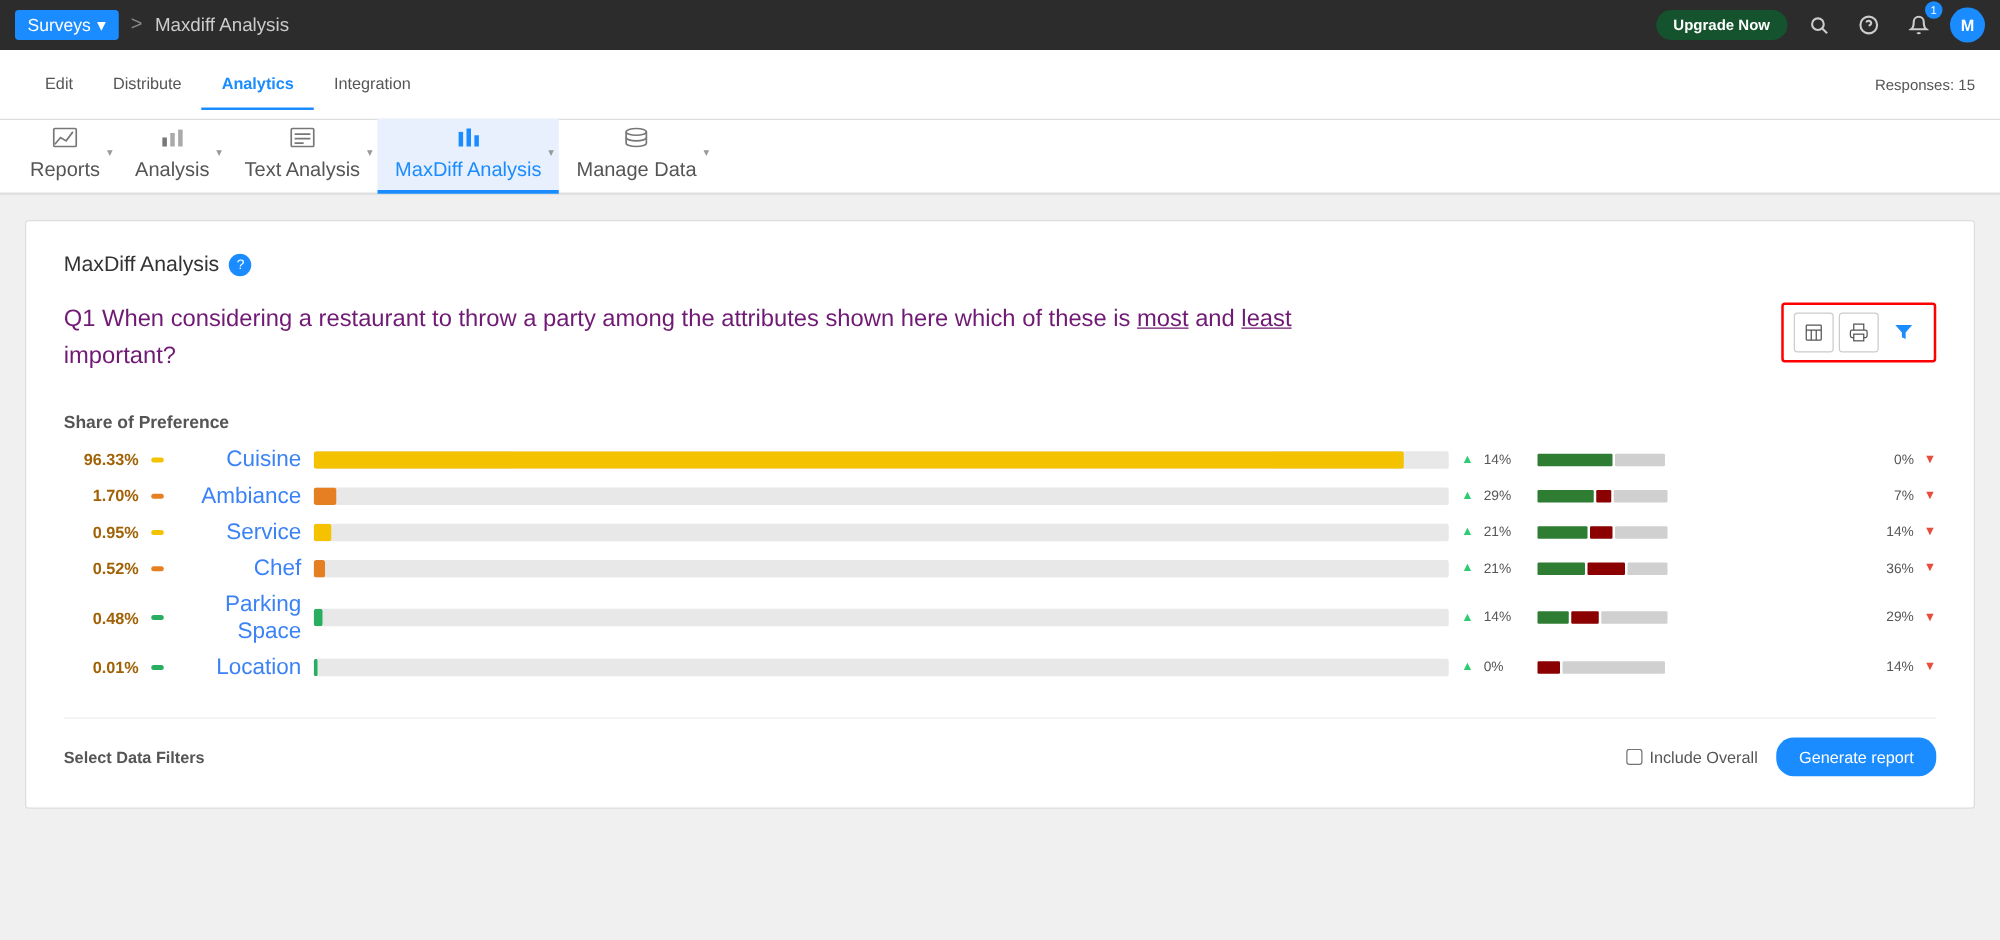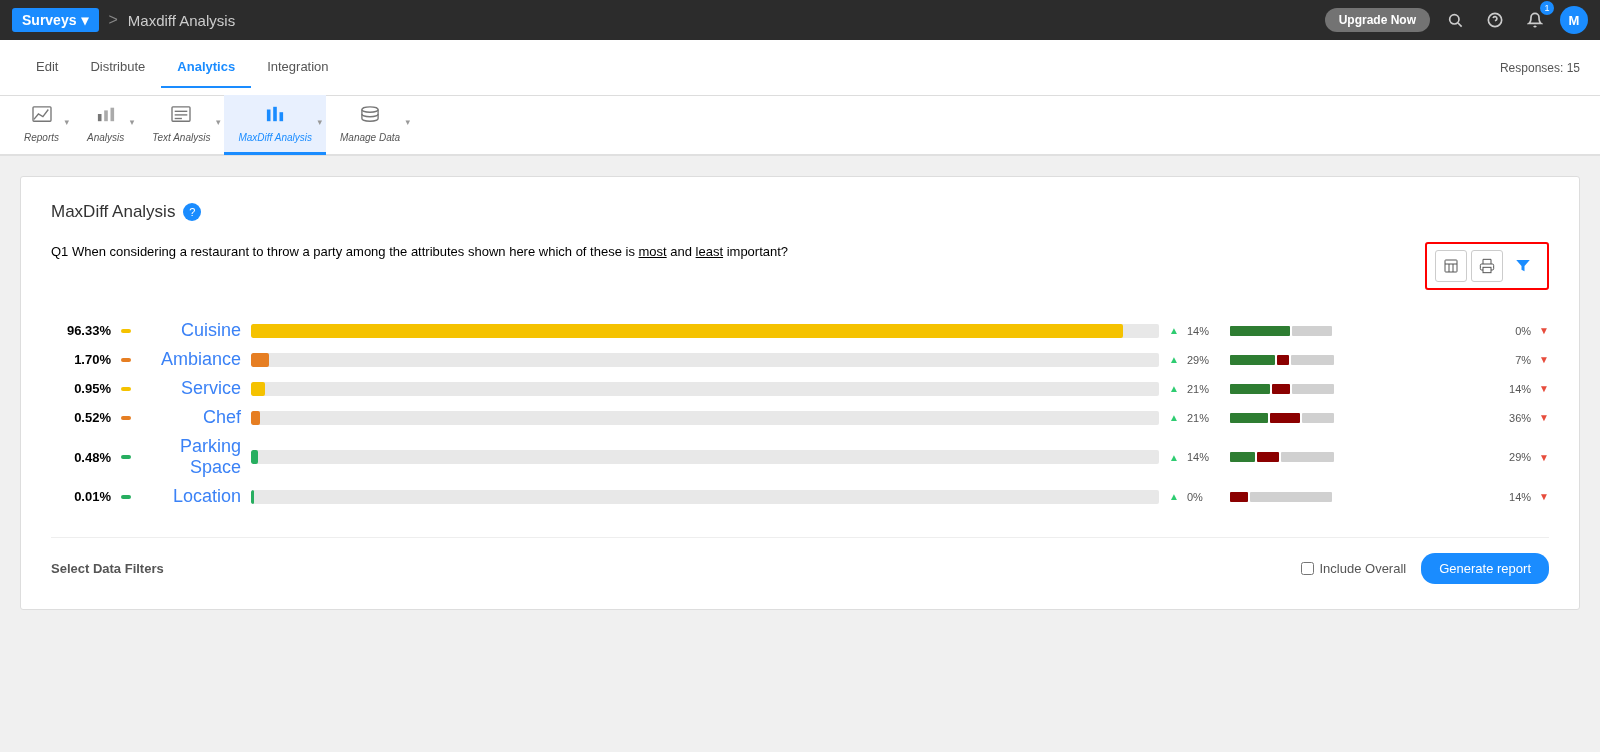--- a/index.html
+++ b/index.html
@@ -10,21 +10,21 @@
       background: #2c2c2c;
       height: 40px;
       display: flex;
       align-items: center;
       padding: 0 12px;
       gap: 10px;
     }
     .top-bar-brand {
       background: #1a8cff;
       color: white;
-      font-weight: bold;
+      font-weight: normal;
       font-size: 14px;
       padding: 4px 10px;
       border-radius: 3px;
       display: flex;
       align-items: center;
       gap: 5px;
       cursor: pointer;
     }
     .top-bar-separator { color: #888; font-size: 16px; }
     .top-bar-title { color: #ccc; font-size: 15px; font-weight: 500; }
@@ -39,21 +39,21 @@
       font-size: 18px;
       cursor: pointer;
       width: 30px;
       height: 30px;
       display: flex;
       align-items: center;
       justify-content: center;
       border-radius: 50%;
     }
     .upgrade-btn {
-      background: #737373;
+      background: #14532d;
       color: white;
       font-weight: bold;
       font-size: 12px;
       padding: 5px 14px;
       border-radius: 20px;
       border: none;
       cursor: pointer;
     }
     .notification-badge {
       position: relative;
@@ -142,21 +142,21 @@
       font-size: 11px;
       gap: 4px;
       border-bottom: 3px solid transparent;
       position: relative;
     }
     .toolbar-item.active {
       background: #e8f0fe;
       border-bottom: 3px solid #1a8cff;
     }
     .toolbar-item .icon { font-size: 18px; color: #777; }
-    .toolbar-item .label { font-size: 10px; color: #555; font-style: italic; }
+    .toolbar-item .label { font-size: 16px; color: #555; }
     .toolbar-item .arrow { font-size: 9px; color: #999; position: absolute; right: 4px; top: 22px; }
 
     
     .main-content {
       background: #f0f0f0;
       padding: 20px;
       min-height: calc(100vh - 140px);
     }
     .content-card {
       background: white;
@@ -188,25 +188,24 @@
 
     
     .question-row {
       display: flex;
       align-items: flex-start;
       justify-content: space-between;
       margin-bottom: 20px;
       padding-bottom: 10px;
     }
     .question-text {
-      font-size: 13px;
-      color: #000000;
+      font-size: 19px;
+      color: #701a75;
       max-width: 1000px;
       line-height: 1.5;
-      text-align: right;
     }
     .question-text u { text-decoration: underline; }
     .action-icons {
       display: flex;
       align-items: center;
       gap: 4px;
       border: 2px solid red;
       padding: 6px 8px;
       border-radius: 3px;
     }
@@ -245,21 +244,21 @@
 
     .preference-row {
       display: flex;
       align-items: center;
       margin-bottom: 8px;
       gap: 10px;
     }
     .pref-percent {
       font-size: 13px;
       font-weight: 600;
-      color: #000000;
+      color: #a16207;
       width: 60px;
       text-align: right;
     }
     .pref-color-bar {
       width: 8px;
       height: 3px;
       border-radius: 2px;
     }
     .pref-label {
       font-size: 18px;
@@ -497,20 +496,21 @@
           </svg>
         </div>
         <div class="filter-icon-btn">
           <svg width="18" height="18" viewBox="0 0 24 24" fill="#1a8cff" stroke="none">
             <path d="M3 4h18l-7 8v7l-4-2V12L3 4z"></path>
           </svg>
         </div>
       </div>
     </div>
 
+    <div class="section-title">Share of Preference</div>
 
     <div id="preference-list">
         <div class="preference-row">
       <span class="pref-percent">96.33%</span>
       <div class="pref-color-bar" style="background:#f5c200; width:10px; height:4px; display:inline-block; border-radius:2px;"></div>
       <span class="pref-label">Cuisine</span>
       <div class="pref-main-bar-container">
         <div class="pref-main-bar" style="width:96%; background:#f5c200;"></div>
       </div>
       <div class="right-stats">

